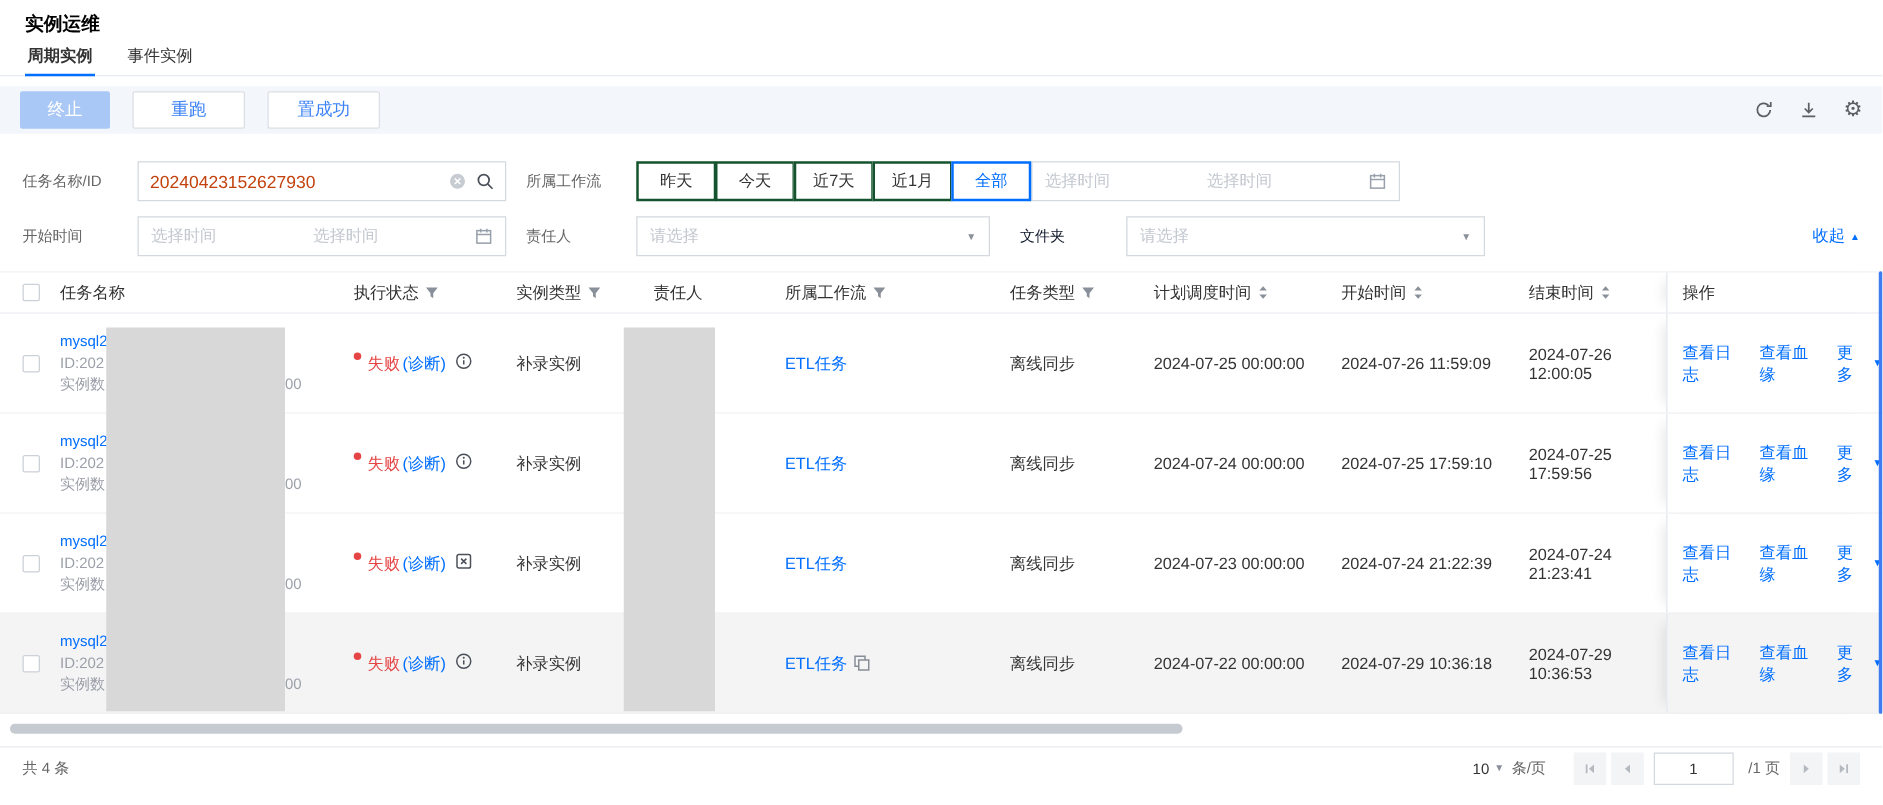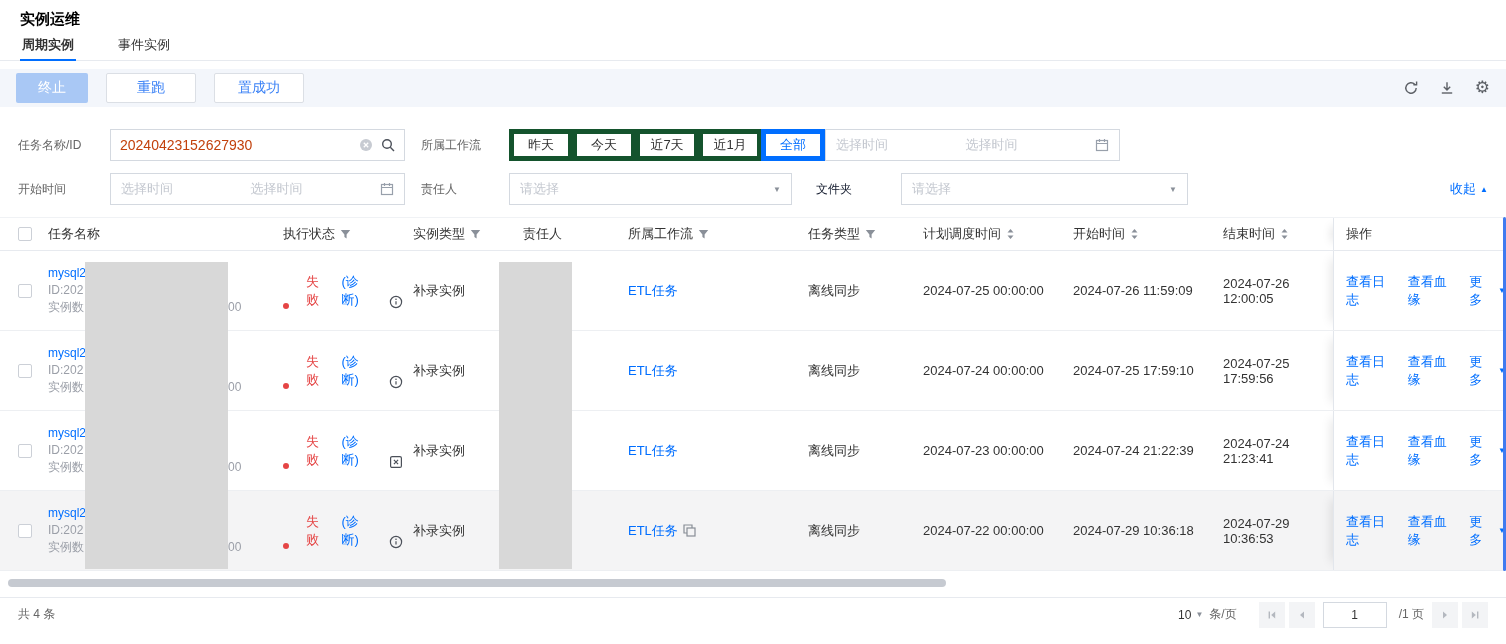--- a/index.html
+++ b/index.html
@@ -2,21 +2,21 @@
 <html><head>
 <meta charset="utf-8">
 <style>
   * { margin:0; padding:0; box-sizing:border-box; }
   html,body { width:1506px; height:644px; }
   body { font-family:"Liberation Sans","DejaVu Sans",sans-serif; background:#fff; color:#333; overflow:hidden; }
   .page { position:relative; width:1506px; height:644px; overflow:hidden; }
 
   .page-title { font-size:15px; font-weight:bold; color:#000; padding:10px 20px 4px; }
 
-  .tabbar { display:flex; gap:40px; padding:0 20px; border-bottom:1px solid #e7eaef; height:28px; align-items:flex-start; }
+  .tabbar { display:flex; gap:24px; padding:0 20px; border-bottom:1px solid #e7eaef; height:28px; align-items:flex-start; }
   .tab { font-size:13px; color:#333; position:relative; padding:3px 2px 0; cursor:pointer; height:28px; }
   .tab.active { font-weight:bold; }
   .tab.active::after { content:""; position:absolute; left:0; right:0; bottom:0; height:2px; background:#006eff; }
 
   .toolbar { margin-top:8px; height:38px; background:#f3f6fb; display:flex; align-items:center; padding:0 16px; gap:18px; }
   .btn { height:30px; font-size:14px; display:flex; align-items:center; justify-content:center; border-radius:2px; cursor:pointer; }
   .btn-primary-disabled { min-width:72px; padding:0 16px; background:#a9c8f5; color:#fff; border:none; }
   .btn-plain { min-width:90px; padding:0 16px; background:#fff; border:1px solid #dbdfe5; color:#3b82f6; }
   .toolbar-icons { margin-left:auto; display:flex; gap:20px; align-items:center; }
   .ticon { display:flex; align-items:center; cursor:pointer; }
@@ -25,21 +25,21 @@
   .filters { padding:22px 18px 0; }
   .filter-row { display:flex; align-items:center; margin-bottom:12px; }
   .flabel { font-size:12px; color:#666; width:92px; flex:none; }
   .flabel2 { font-size:12px; color:#666; width:88px; flex:none; margin-left:16px; }
   .flabel3 { font-size:12px; color:#0f172a; width:85px; flex:none; margin-left:24px; }
 
   .search-box { width:295px; height:32px; border:1px solid #d4d9e0; background:#fff; display:flex; align-items:center; padding:0 9px; gap:8px; }
   .search-box .value { flex:1; font-size:14px; color:#c2410c; }
 
   .seg { display:flex; }
-  .seg-btn { width:64px; height:32px; border:5px solid #14532d; margin-left:-1px; display:flex; align-items:center; justify-content:center; font-size:13px; color:#333; background:#fff; cursor:pointer; }
+  .seg-btn { width:64px; height:32px; border:2px solid #14532d; margin-left:-1px; display:flex; align-items:center; justify-content:center; font-size:13px; color:#333; background:#fff; cursor:pointer; }
   .seg-btn.first { margin-left:0; }
   .seg-btn.active { border-color:#006eff; color:#006eff; position:relative; z-index:2; }
 
   .date-range { width:295px; height:32px; border:1px solid #d4d9e0; background:#fff; display:flex; align-items:center; padding:0 10px; }
   .date-range .ph { flex:1; font-size:13px; color:#c3c7cf; }
 
   .select { height:32px; border:1px solid #d4d9e0; background:#fff; display:flex; align-items:center; justify-content:space-between; padding:0 10px; font-size:13px; color:#c3c7cf; cursor:pointer; }
   .w283 { width:283px; } .w287 { width:287px; }
   .sel-caret { font-size:8px; color:#8a9099; }
 
@@ -55,21 +55,21 @@
   .checkbox { width:14px; height:14px; border:1px solid #ccd0d7; border-radius:2px; background:#fff; cursor:pointer; }
 
   .tbody { position:relative; }
   .trow { height:80px; border-bottom:1px solid #edeff2; background:#fff; }
   .trow.highlight { background:#f4f4f5; }
 
   .tn-link { color:#006eff; font-size:12px; line-height:17px; cursor:pointer; }
   .tn-sub { color:#9b9fa8; font-size:12px; line-height:17px; }
   .tn-gap { display:inline-block; width:144px; }
 
-  .status-cell { display:flex; align-items:flex-end; gap:14px; }
+  .status-cell { display:flex; align-items:flex-start; gap:2px; }
   .dot { width:6px; height:6px; border-radius:50%; background:#e54545; margin-right:3px; flex:none; }
   .st-fail { color:#e54545; }
   .st-diag { color:#006eff; cursor:pointer; }
   .st-icon { margin-left:5px; display:flex; align-items:center; cursor:pointer; }
 
   .link { color:#006eff; cursor:pointer; }
   .wf-cell { display:flex; align-items:center; gap:5px; }
   .copy-ic { display:flex; align-items:center; cursor:pointer; }
 
   .ops-col { border-left:1px solid #e2e6ec; box-shadow:-10px 0 10px -8px rgba(0,0,0,0.10); align-self:stretch; display:flex; align-items:center; padding-left:12px; }

